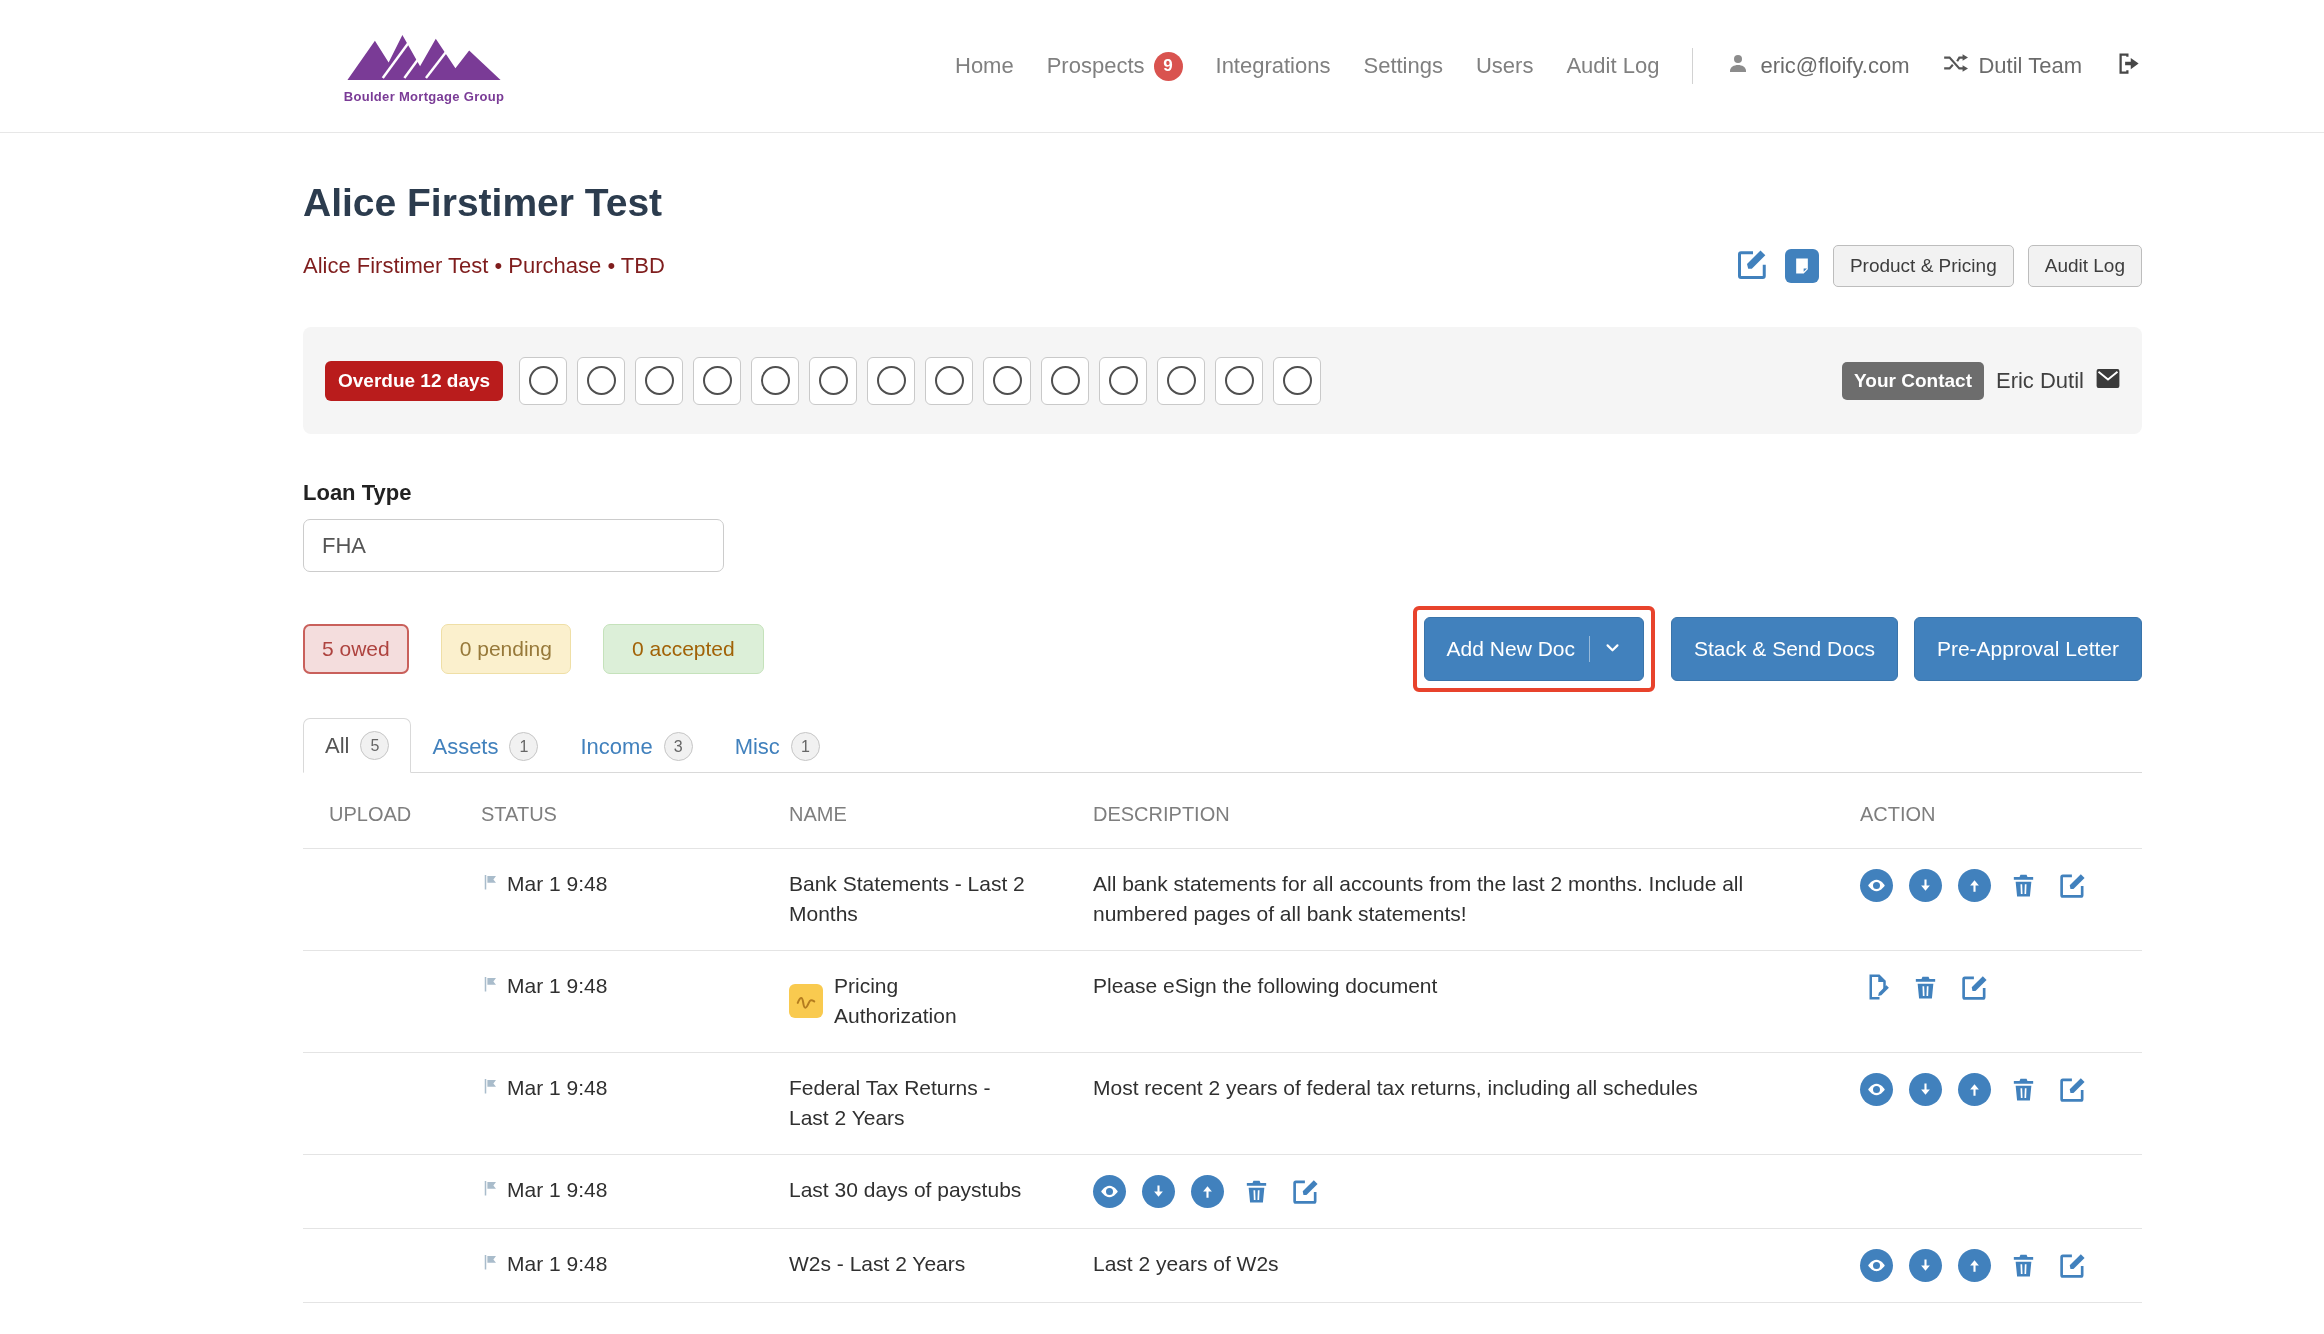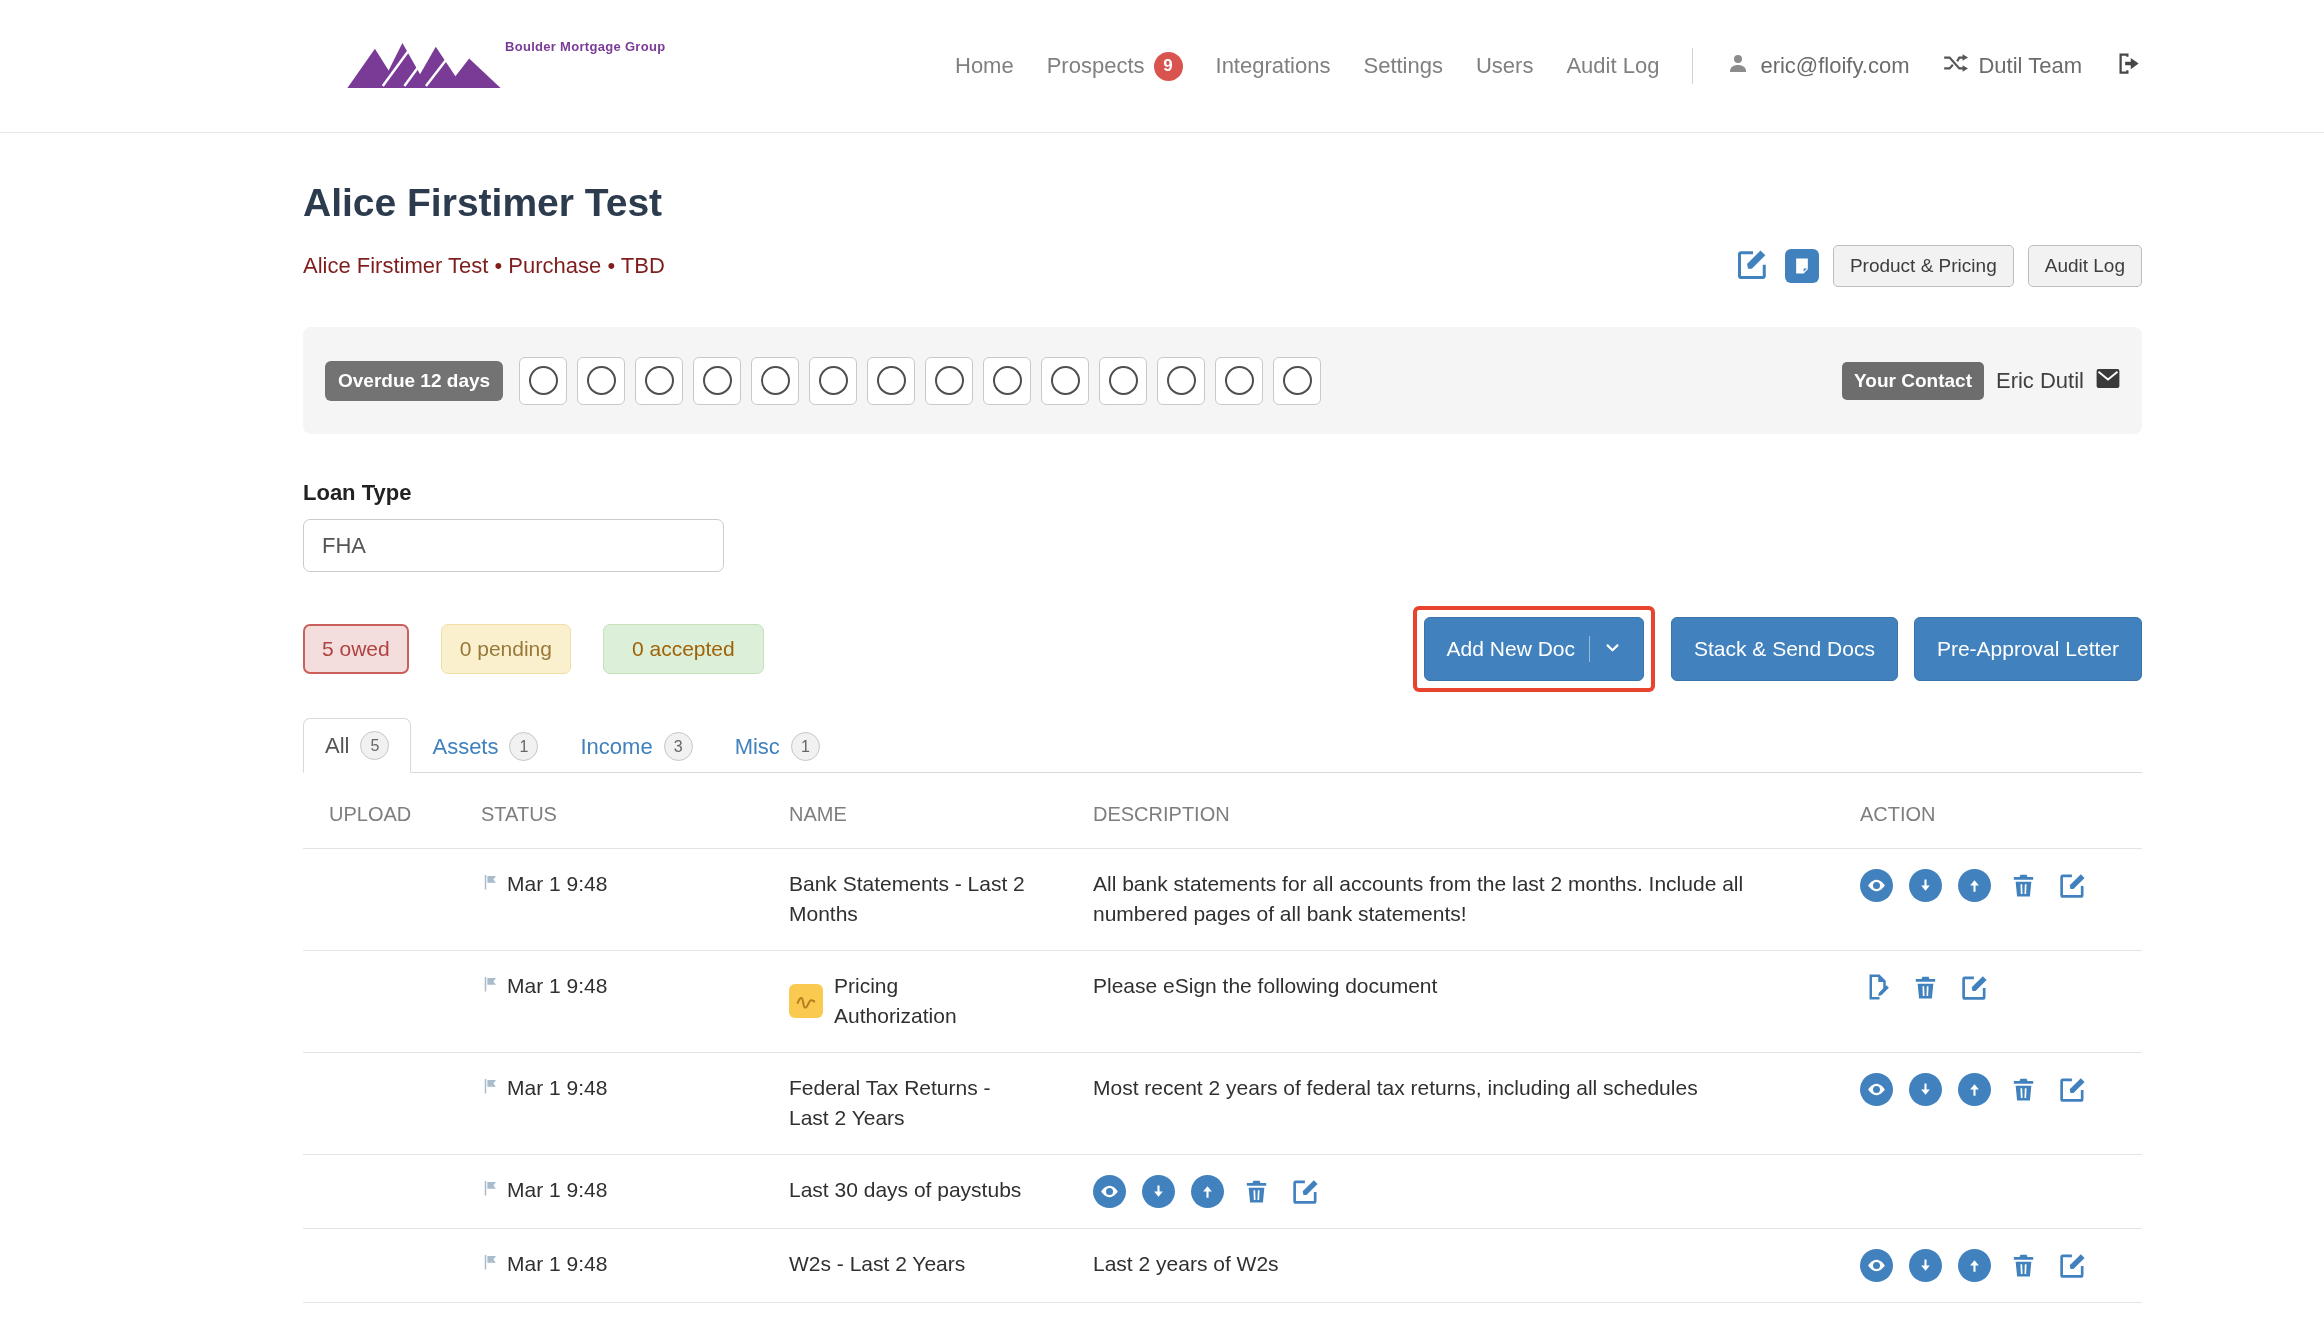--- a/index.html
+++ b/index.html
@@ -6,21 +6,21 @@
   html,body { margin:0; padding:0; }
   body {
     width:2324px; height:1334px; background:#fff; color:#333;
     font-family:"Liberation Sans", sans-serif; overflow:hidden; position:relative;
   }
   .clickable { cursor:pointer; }
 
   
   .navbar { height:133px; border-bottom:1px solid #e7e7e7; display:flex; align-items:center; background:#fff; }
   .nav-inner { margin-left:303px; width:1839px; display:flex; align-items:center; justify-content:space-between; }
-  .logo { display:flex; flex-direction:row; align-items:flex-start; margin-left:40px; cursor:pointer; }
+  .logo { display:flex; flex-direction:column; align-items:center; margin-left:40px; cursor:pointer; }
   .logo-text { color:#7a3b96; font-size:13px; font-weight:bold; letter-spacing:.3px; margin-top:2px; }
   .nav-links { display:flex; align-items:center; gap:33px; font-size:22px; color:#808080; }
   .nav-link { color:#808080; display:flex; align-items:center; cursor:pointer; white-space:nowrap; }
   .badge-red { background:#d9534f; color:#fff; border-radius:50%; min-width:29px; height:29px;
     display:inline-flex; align-items:center; justify-content:center; font-size:17px; font-weight:bold; margin-left:9px; }
   .vdiv { width:1px; height:36px; background:#d2d2d2; }
   .nav-user, .nav-team { display:flex; align-items:center; gap:10px; color:#6b6b6b; cursor:pointer; white-space:nowrap; }
 
   
   .container { margin-left:303px; width:1839px; }
@@ -28,21 +28,21 @@
   .subtitle-row { display:flex; align-items:center; justify-content:space-between; margin-top:20px; }
   .subtitle { font-size:22px; color:#7f1d1d; }
   .subtitle-actions { display:flex; align-items:center; gap:14px; }
   .note-btn { width:34px; height:34px; background:#4181bd; border-radius:6px; display:flex; align-items:center; justify-content:center; }
   .gray-btn { background:#f2f2f2; border:1px solid #bdbdbd; border-radius:5px; font-size:19px; color:#3d3d3d;
     padding:9px 16px; cursor:pointer; white-space:nowrap; }
 
   
   .progress-box { margin-top:40px; background:#f5f5f5; border-radius:8px; height:107px;
     display:flex; align-items:center; padding:0 22px; }
-  .overdue-badge { background:#737373; color:#fff; font-size:19px; font-weight:bold; padding:9px 13px;
+  .overdue-badge { background:#b91c1c; color:#fff; font-size:19px; font-weight:bold; padding:9px 13px;
     border-radius:6px; margin-right:16px; white-space:nowrap; }
   .cp-row { display:flex; gap:10px; }
   .cp { width:48px; height:48px; background:#fff; border:1px solid #c9c9c9; border-radius:6px;
     display:flex; align-items:center; justify-content:center; cursor:pointer; }
   .cp-circle { width:29px; height:29px; border:2px solid #4f4f4f; border-radius:50%; }
   .contact-group { margin-left:auto; display:flex; align-items:center; gap:12px; }
   .your-contact { background:#6d6d6d; color:#fff; font-size:19px; font-weight:bold; padding:8px 12px; border-radius:5px; }
   .contact-name { font-size:22px; color:#404040; }
 
   

